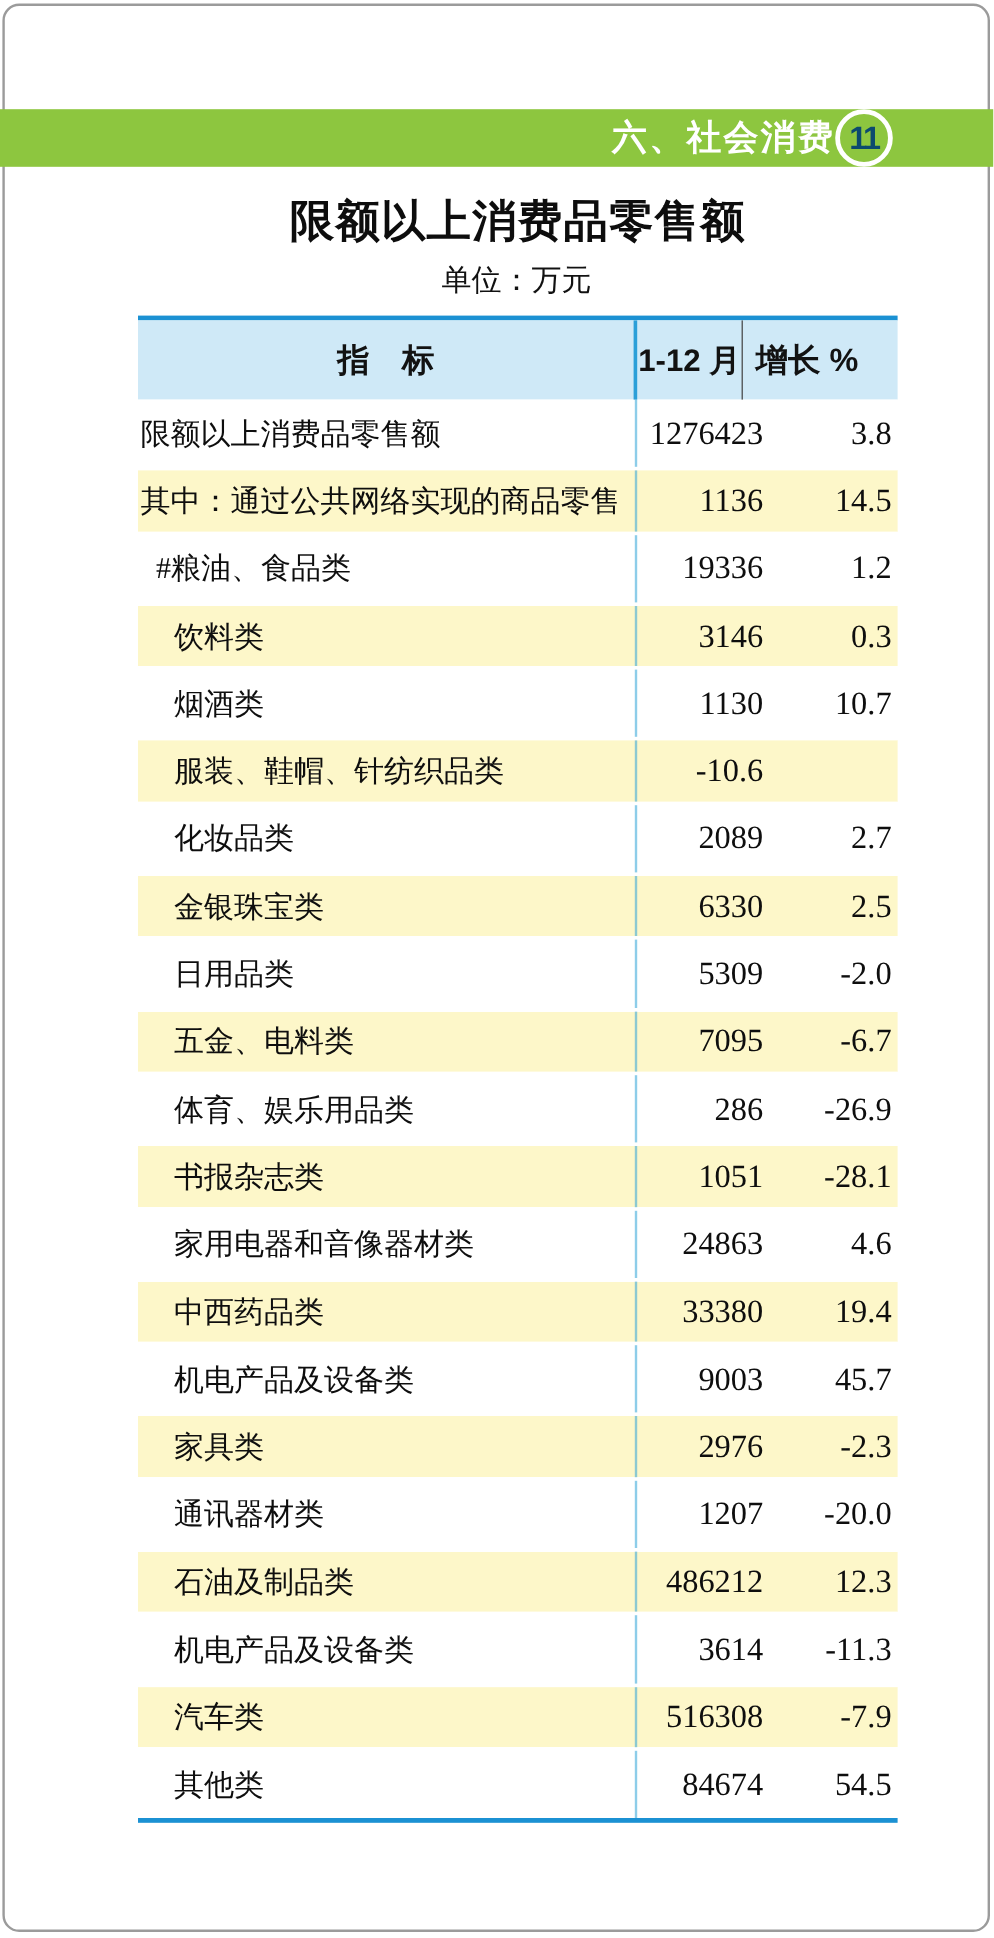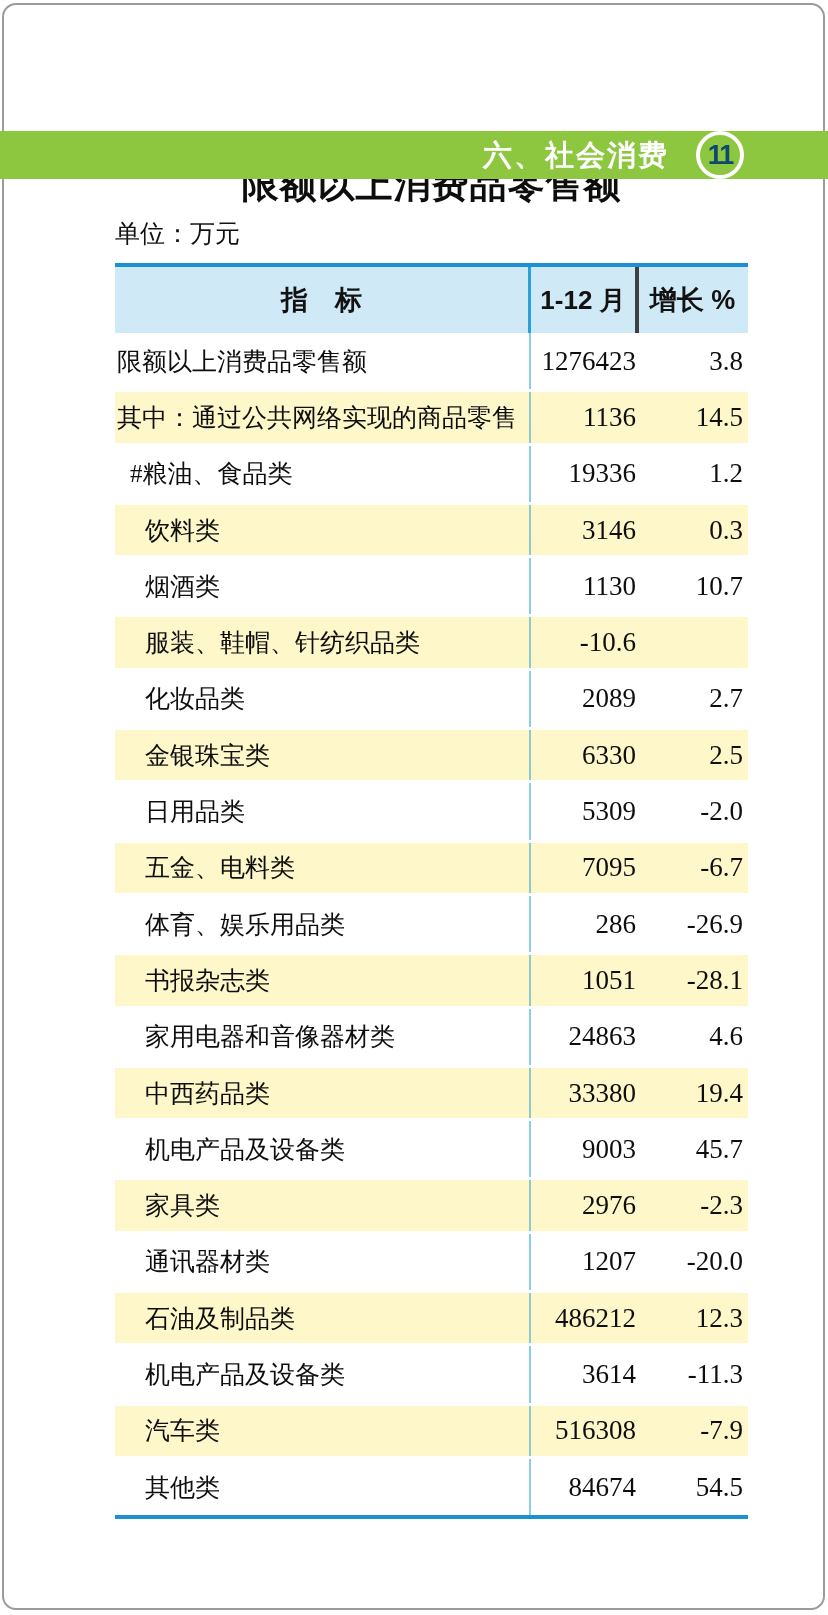--- a/index.html
+++ b/index.html
@@ -1,35 +1,35 @@
 <!DOCTYPE html>
 <html><head>
 <meta charset="utf-8">
 <style>
   html,body{margin:0;padding:0;background:#fff;}
   body{width:828px;height:1615px;position:relative;font-family:"Liberation Sans",sans-serif;-webkit-font-smoothing:antialiased;}
   .page{position:absolute;inset:0;overflow:hidden;background:#fff;}
   .page-border{position:absolute;top:3px;left:2px;right:3px;bottom:5px;border:2px solid #9b9b9b;border-radius:14px;pointer-events:none;}
 
   
-  .section-band{position:absolute;top:91px;left:0;width:828px;height:48px;background:#8dc63f;display:flex;align-items:center;justify-content:flex-end;gap:27px;padding-right:84px;box-sizing:border-box;z-index:2;margin-top:40px;}
+  .section-band{position:absolute;top:91px;left:0;width:828px;height:48px;background:#8dc63f;display:flex;align-items:center;justify-content:flex-end;padding-right:84px;box-sizing:border-box;z-index:2;}
   .section-label{color:#fff;font-weight:bold;font-size:29px;letter-spacing:2px;line-height:1;}
   .section-badge{width:48px;height:48px;box-sizing:border-box;border:4px solid #fff;border-radius:50%;background:#8dc63f;color:#0c4a6e;font-weight:bold;font-size:27px;display:flex;align-items:center;justify-content:center;letter-spacing:-2px;line-height:1;}
 
   
   .title-wrap{position:absolute;top:163px;left:115px;width:633px;text-align:center;}
   .page-title{font-size:37px;font-weight:bold;color:#0d0d0d;letter-spacing:1px;margin:0;line-height:1.2;}
-  .unit-note{position:absolute;top:217px;left:115px;width:633px;text-align:left;font-size:25px;color:#111;padding-right:2px;box-sizing:border-box;}
+  .unit-note{position:absolute;top:217px;left:115px;width:633px;text-align:center;font-size:25px;color:#111;padding-right:2px;box-sizing:border-box;}
 
   
   .data-table{position:absolute;top:263px;left:115px;width:633px;border-top:4px solid #1b91d3;border-bottom:4px solid #1b91d3;}
   .thead{display:flex;height:66px;background:#cfe9f7;}
   .th{display:flex;align-items:center;justify-content:center;font-weight:bold;font-size:27px;color:#121212;box-sizing:border-box;}
   .th.c-label{width:416px;border-right:3px solid #2b9fd8;}
-  .th.c-value{width:108px;border-right:4px solid #404040;font-size:26px;}
+  .th.c-value{width:88px;border-right:1px solid #404040;font-size:26px;}
   .th.c-growth{width:107px;}
   .tbody{}
   .row{display:flex;height:56.3px;box-sizing:border-box;background:#fff;}
   .row:nth-child(even){background:#fdf7c9;border-top:3px solid #fff;border-bottom:3px solid #fff;background-clip:padding-box;}
   .cell{display:flex;align-items:center;box-sizing:border-box;font-size:25px;color:#0e0e0e;font-family:"Liberation Serif","DejaVu Serif",serif;white-space:nowrap;}
   .cell.label{width:416px;padding-left:2px;border-right:2px solid rgba(47,164,215,0.55);overflow:hidden;}
   .cell.value{width:107px;justify-content:flex-end;padding-right:2px;font-size:27px;}
   .cell.growth{width:110px;justify-content:flex-end;padding-right:5px;font-size:27px;}
   .row.indent-1 .cell.label{padding-left:15px;}
   .row.indent-2 .cell.label{padding-left:30px;}

